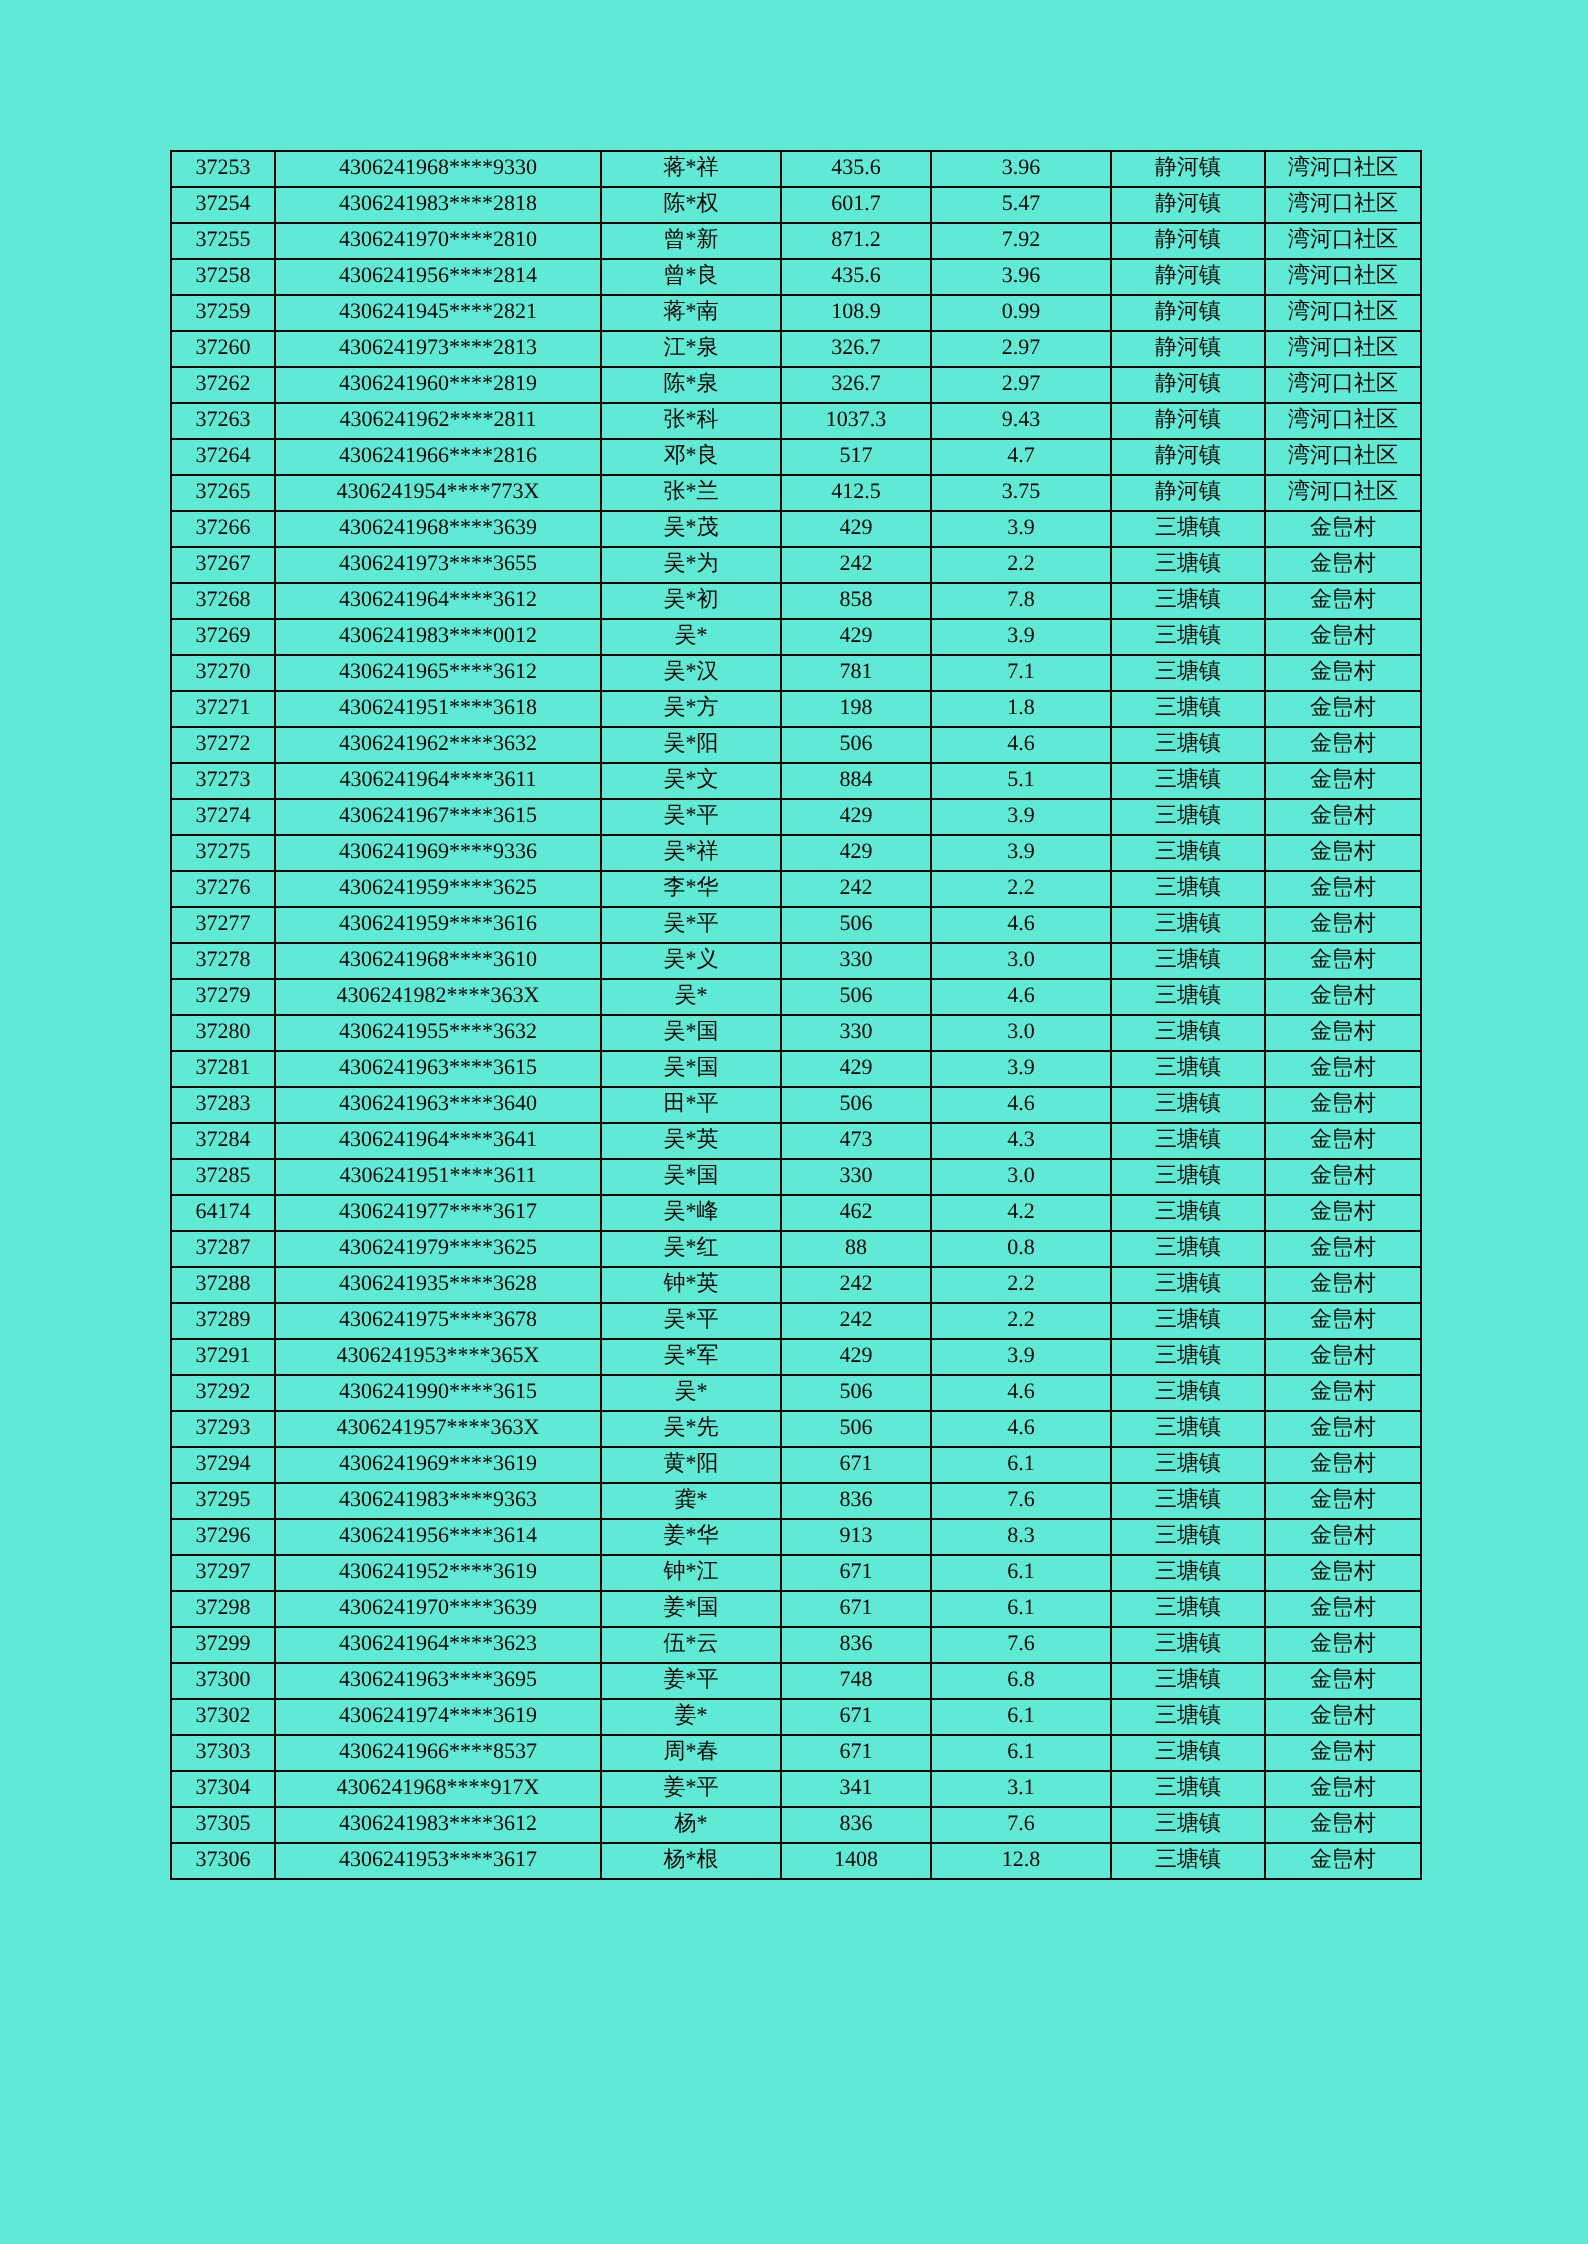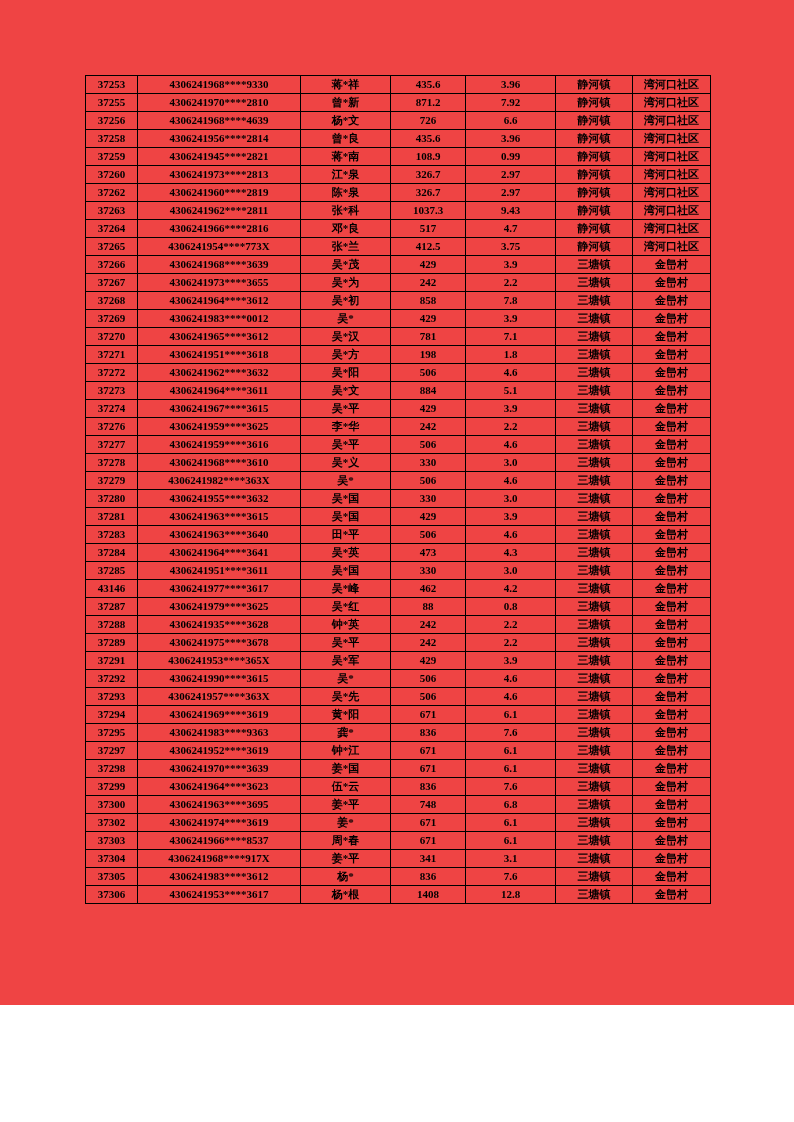--- a/index.html
+++ b/index.html
@@ -12,23 +12,22 @@
     height: 1122px;
     position: relative;
     font-family: "Liberation Serif", "DejaVu Serif", serif;
     color: #000000;
   }
   .sheet {
     position: absolute;
     left: 0;
     top: 0;
     width: 794px;
-    height: 1005px;
-    background: #ef4444;
-    font-weight: bold;
+    height: 1122px;
+    background: #5eead4;
   }
   table.records {
     position: absolute;
     left: 85px;
     top: 75px;
     border-collapse: collapse;
     table-layout: fixed;
     width: 625px;
   }
   table.records td {
@@ -66,38 +65,38 @@
     <tr>
           <td>37253</td>
           <td>4306241968****9330</td>
           <td>蒋*祥</td>
           <td>435.6</td>
           <td>3.96</td>
           <td>静河镇</td>
           <td>湾河口社区</td>
         </tr>
         <tr>
+          <td>37254</td>
+          <td>4306241983****2818</td>
+          <td>陈*权</td>
+          <td>601.7</td>
+          <td>5.47</td>
+          <td>静河镇</td>
+          <td>湾河口社区</td>
+        </tr>
+        <tr>
           <td>37255</td>
           <td>4306241970****2810</td>
           <td>曾*新</td>
           <td>871.2</td>
           <td>7.92</td>
           <td>静河镇</td>
           <td>湾河口社区</td>
         </tr>
         <tr>
-          <td>37256</td>
-          <td>4306241968****4639</td>
-          <td>杨*文</td>
-          <td>726</td>
-          <td>6.6</td>
-          <td>静河镇</td>
-          <td>湾河口社区</td>
-        </tr>
-        <tr>
           <td>37258</td>
           <td>4306241956****2814</td>
           <td>曾*良</td>
           <td>435.6</td>
           <td>3.96</td>
           <td>静河镇</td>
           <td>湾河口社区</td>
         </tr>
         <tr>
           <td>37259</td>
@@ -228,20 +227,29 @@
         <tr>
           <td>37274</td>
           <td>4306241967****3615</td>
           <td>吴*平</td>
           <td>429</td>
           <td>3.9</td>
           <td>三塘镇</td>
           <td>金峊村</td>
         </tr>
         <tr>
+          <td>37275</td>
+          <td>4306241969****9336</td>
+          <td>吴*祥</td>
+          <td>429</td>
+          <td>3.9</td>
+          <td>三塘镇</td>
+          <td>金峊村</td>
+        </tr>
+        <tr>
           <td>37276</td>
           <td>4306241959****3625</td>
           <td>李*华</td>
           <td>242</td>
           <td>2.2</td>
           <td>三塘镇</td>
           <td>金峊村</td>
         </tr>
         <tr>
           <td>37277</td>
@@ -309,21 +317,21 @@
         <tr>
           <td>37285</td>
           <td>4306241951****3611</td>
           <td>吴*国</td>
           <td>330</td>
           <td>3.0</td>
           <td>三塘镇</td>
           <td>金峊村</td>
         </tr>
         <tr>
-          <td>43146</td>
+          <td>64174</td>
           <td>4306241977****3617</td>
           <td>吴*峰</td>
           <td>462</td>
           <td>4.2</td>
           <td>三塘镇</td>
           <td>金峊村</td>
         </tr>
         <tr>
           <td>37287</td>
           <td>4306241979****3625</td>
@@ -390,20 +398,29 @@
         <tr>
           <td>37295</td>
           <td>4306241983****9363</td>
           <td>龚*</td>
           <td>836</td>
           <td>7.6</td>
           <td>三塘镇</td>
           <td>金峊村</td>
         </tr>
         <tr>
+          <td>37296</td>
+          <td>4306241956****3614</td>
+          <td>姜*华</td>
+          <td>913</td>
+          <td>8.3</td>
+          <td>三塘镇</td>
+          <td>金峊村</td>
+        </tr>
+        <tr>
           <td>37297</td>
           <td>4306241952****3619</td>
           <td>钟*江</td>
           <td>671</td>
           <td>6.1</td>
           <td>三塘镇</td>
           <td>金峊村</td>
         </tr>
         <tr>
           <td>37298</td>

